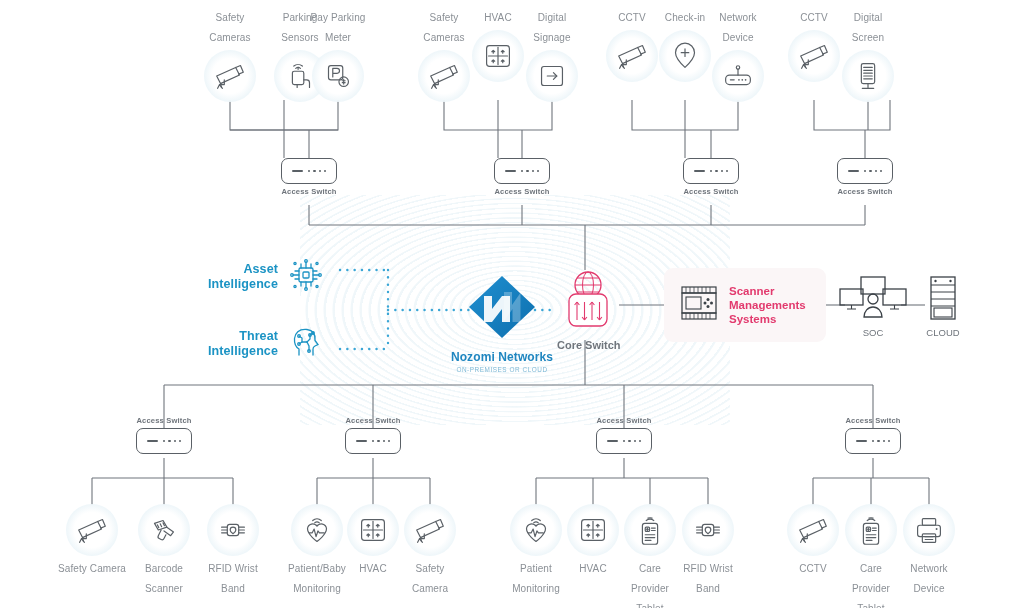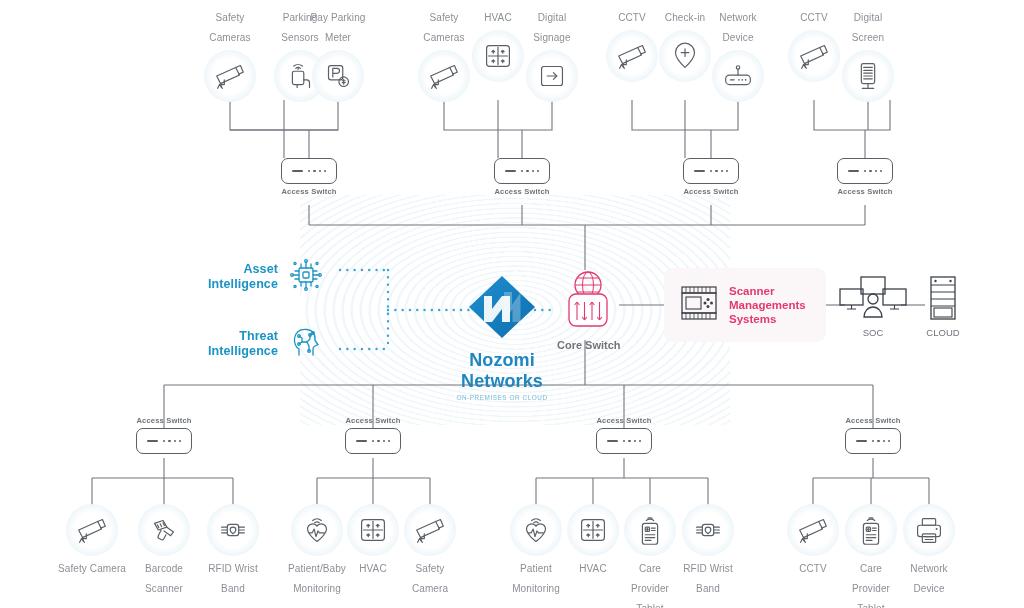--- a/index.html
+++ b/index.html
@@ -74,21 +74,21 @@
   
   .intel { position: absolute; display: flex; align-items: center; gap: 8px; }
   .intel-txt {
     font-size: 12.5px; font-weight: bold; line-height: 15px;
     color: #1b93c4; text-align: right; white-space: pre-line;
     letter-spacing: .1px;
   }
 
   
   #nozomi { position: absolute; left: 432px; top: 272px; width: 140px; text-align: center; }
-  #nozomi-name { font-size: 18px; font-weight: bold; color: #1f86c0; letter-spacing: .1px; margin-top: 4px; }
+  #nozomi-name { font-size: 12px; font-weight: bold; color: #1f86c0; letter-spacing: .1px; margin-top: 4px; }
   #nozomi-sub { font-size: 6.4px; color: #7fb9d6; letter-spacing: .55px; margin-top: 2px; }
 
   
   #core { position: absolute; left: 557px; top: 270px; width: 62px; text-align: center; }
   #core-label { font-size: 11px; font-weight: bold; color: #6f757c; margin-top: 3px; white-space: nowrap; }
 
   
   #bms {
     position: absolute; left: 664px; top: 268px;
     width: 162px; height: 74px;

